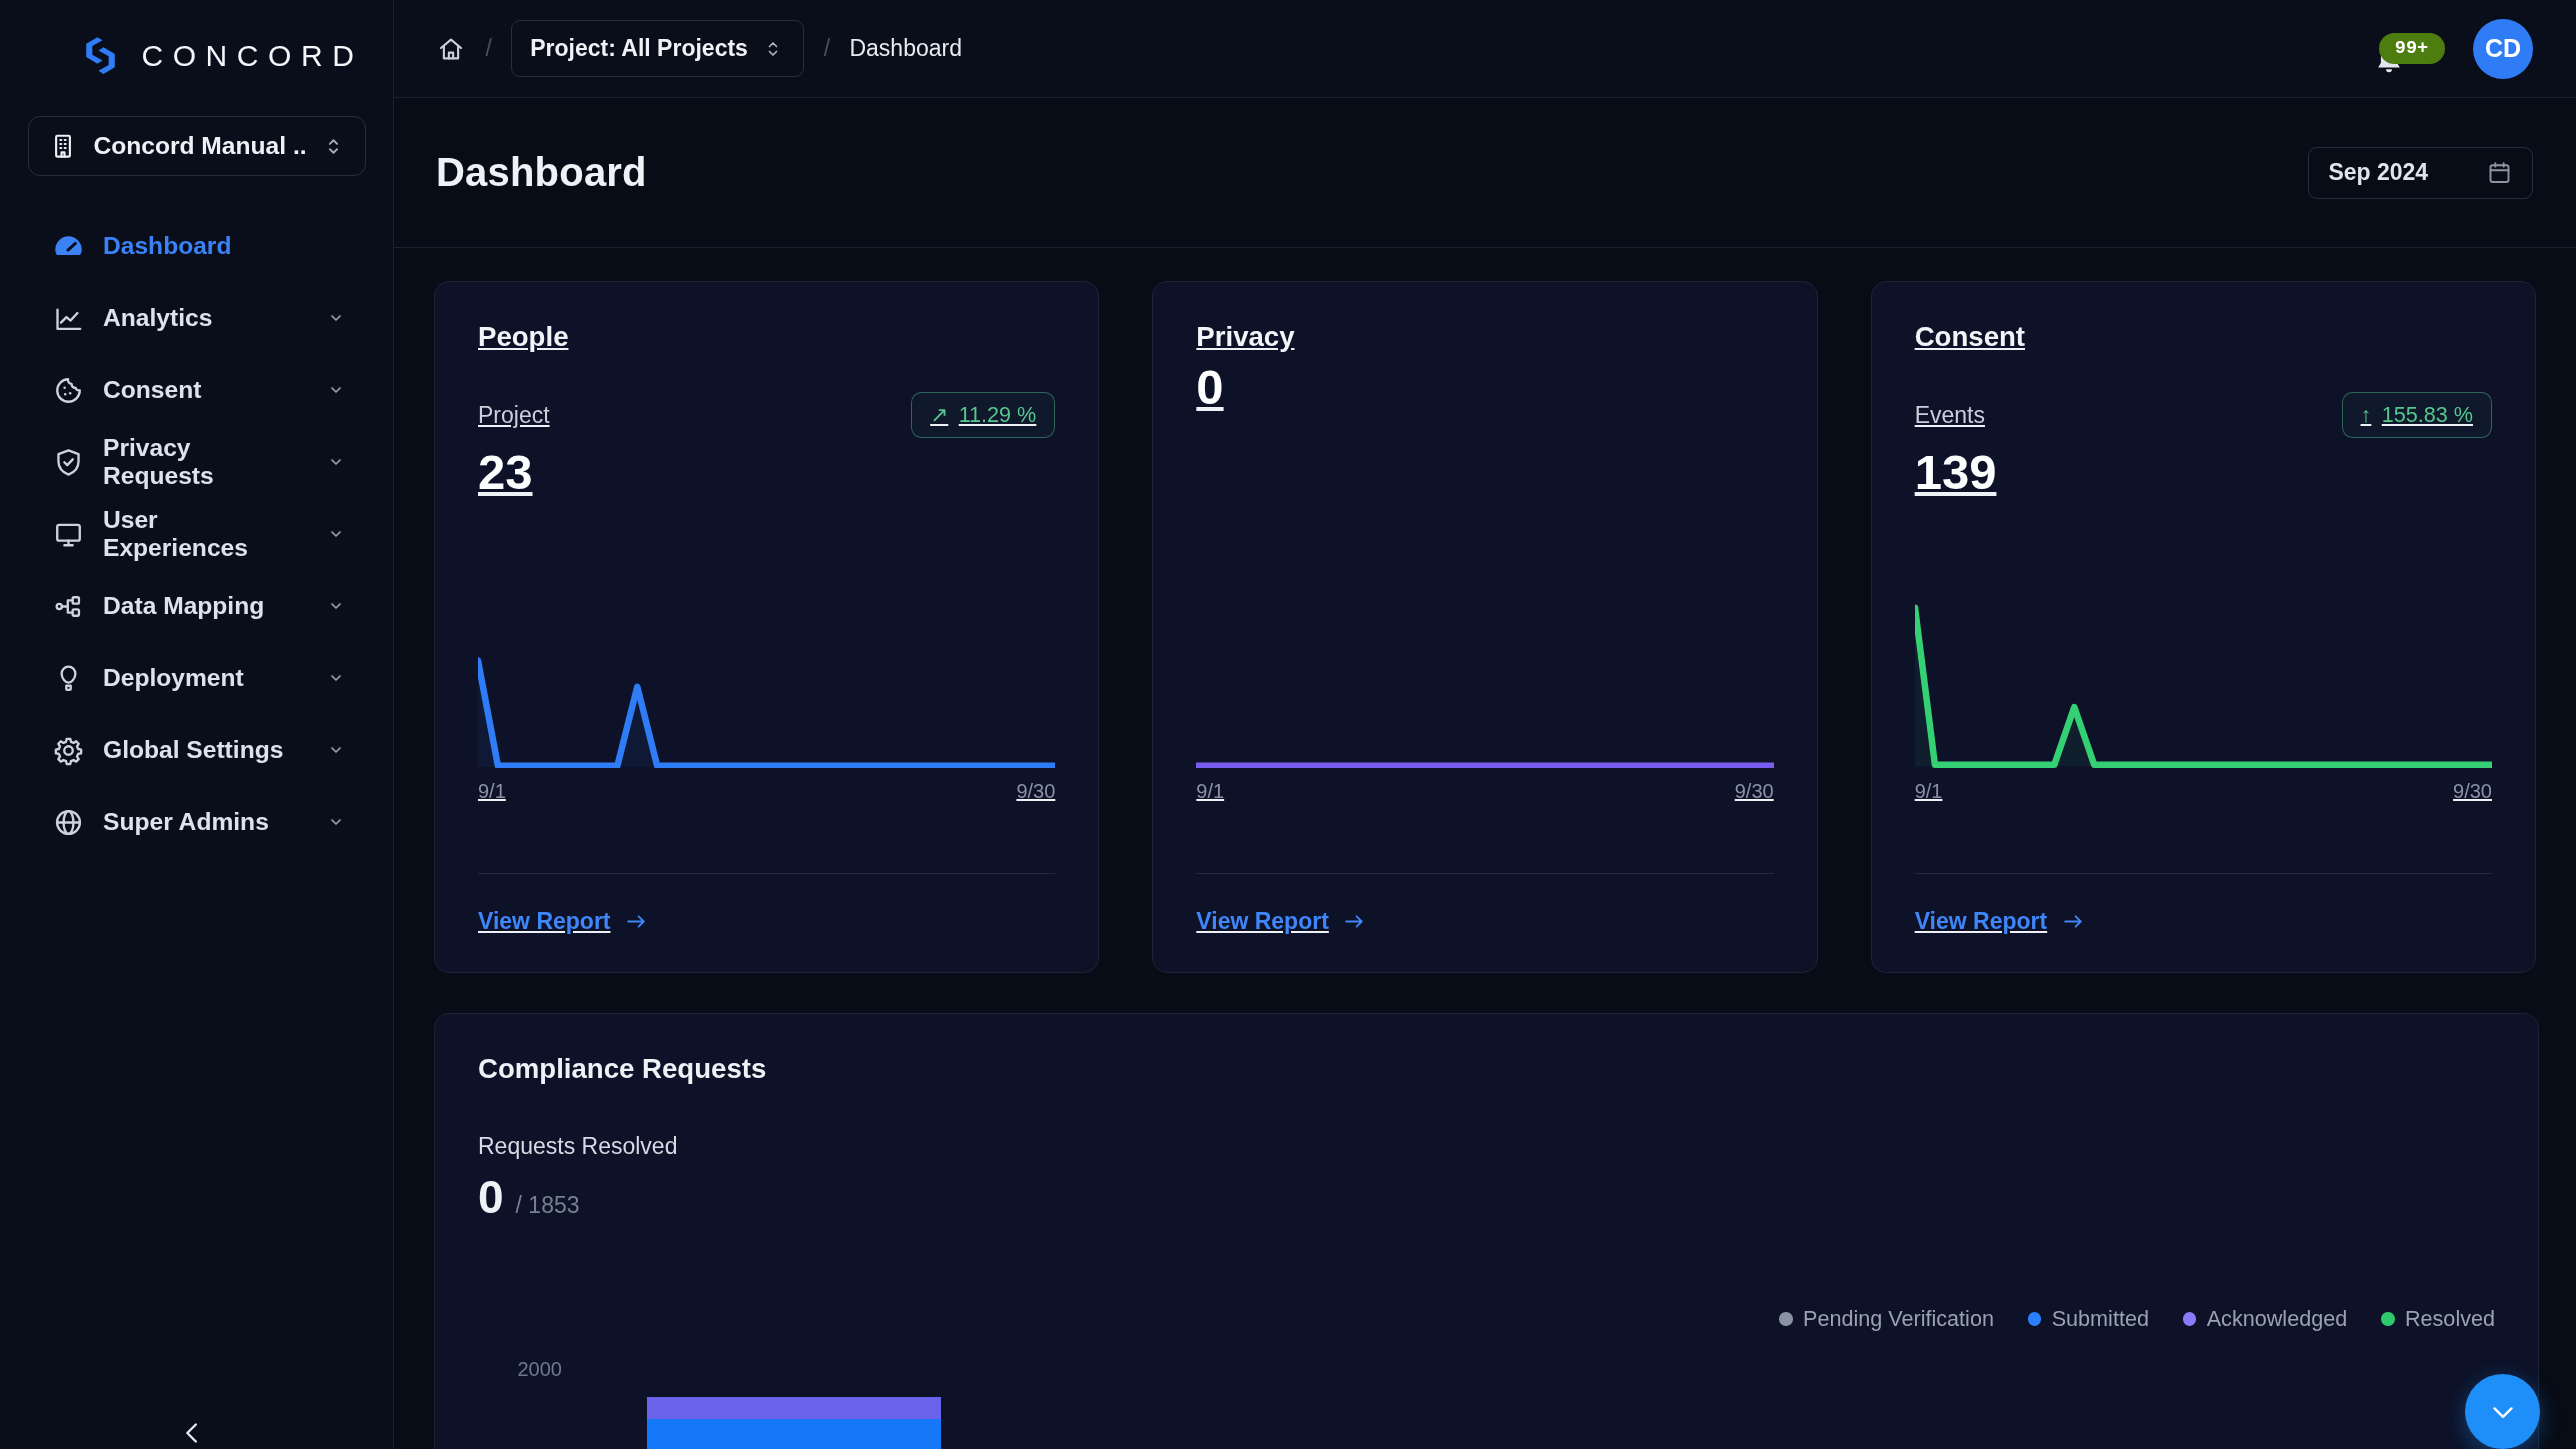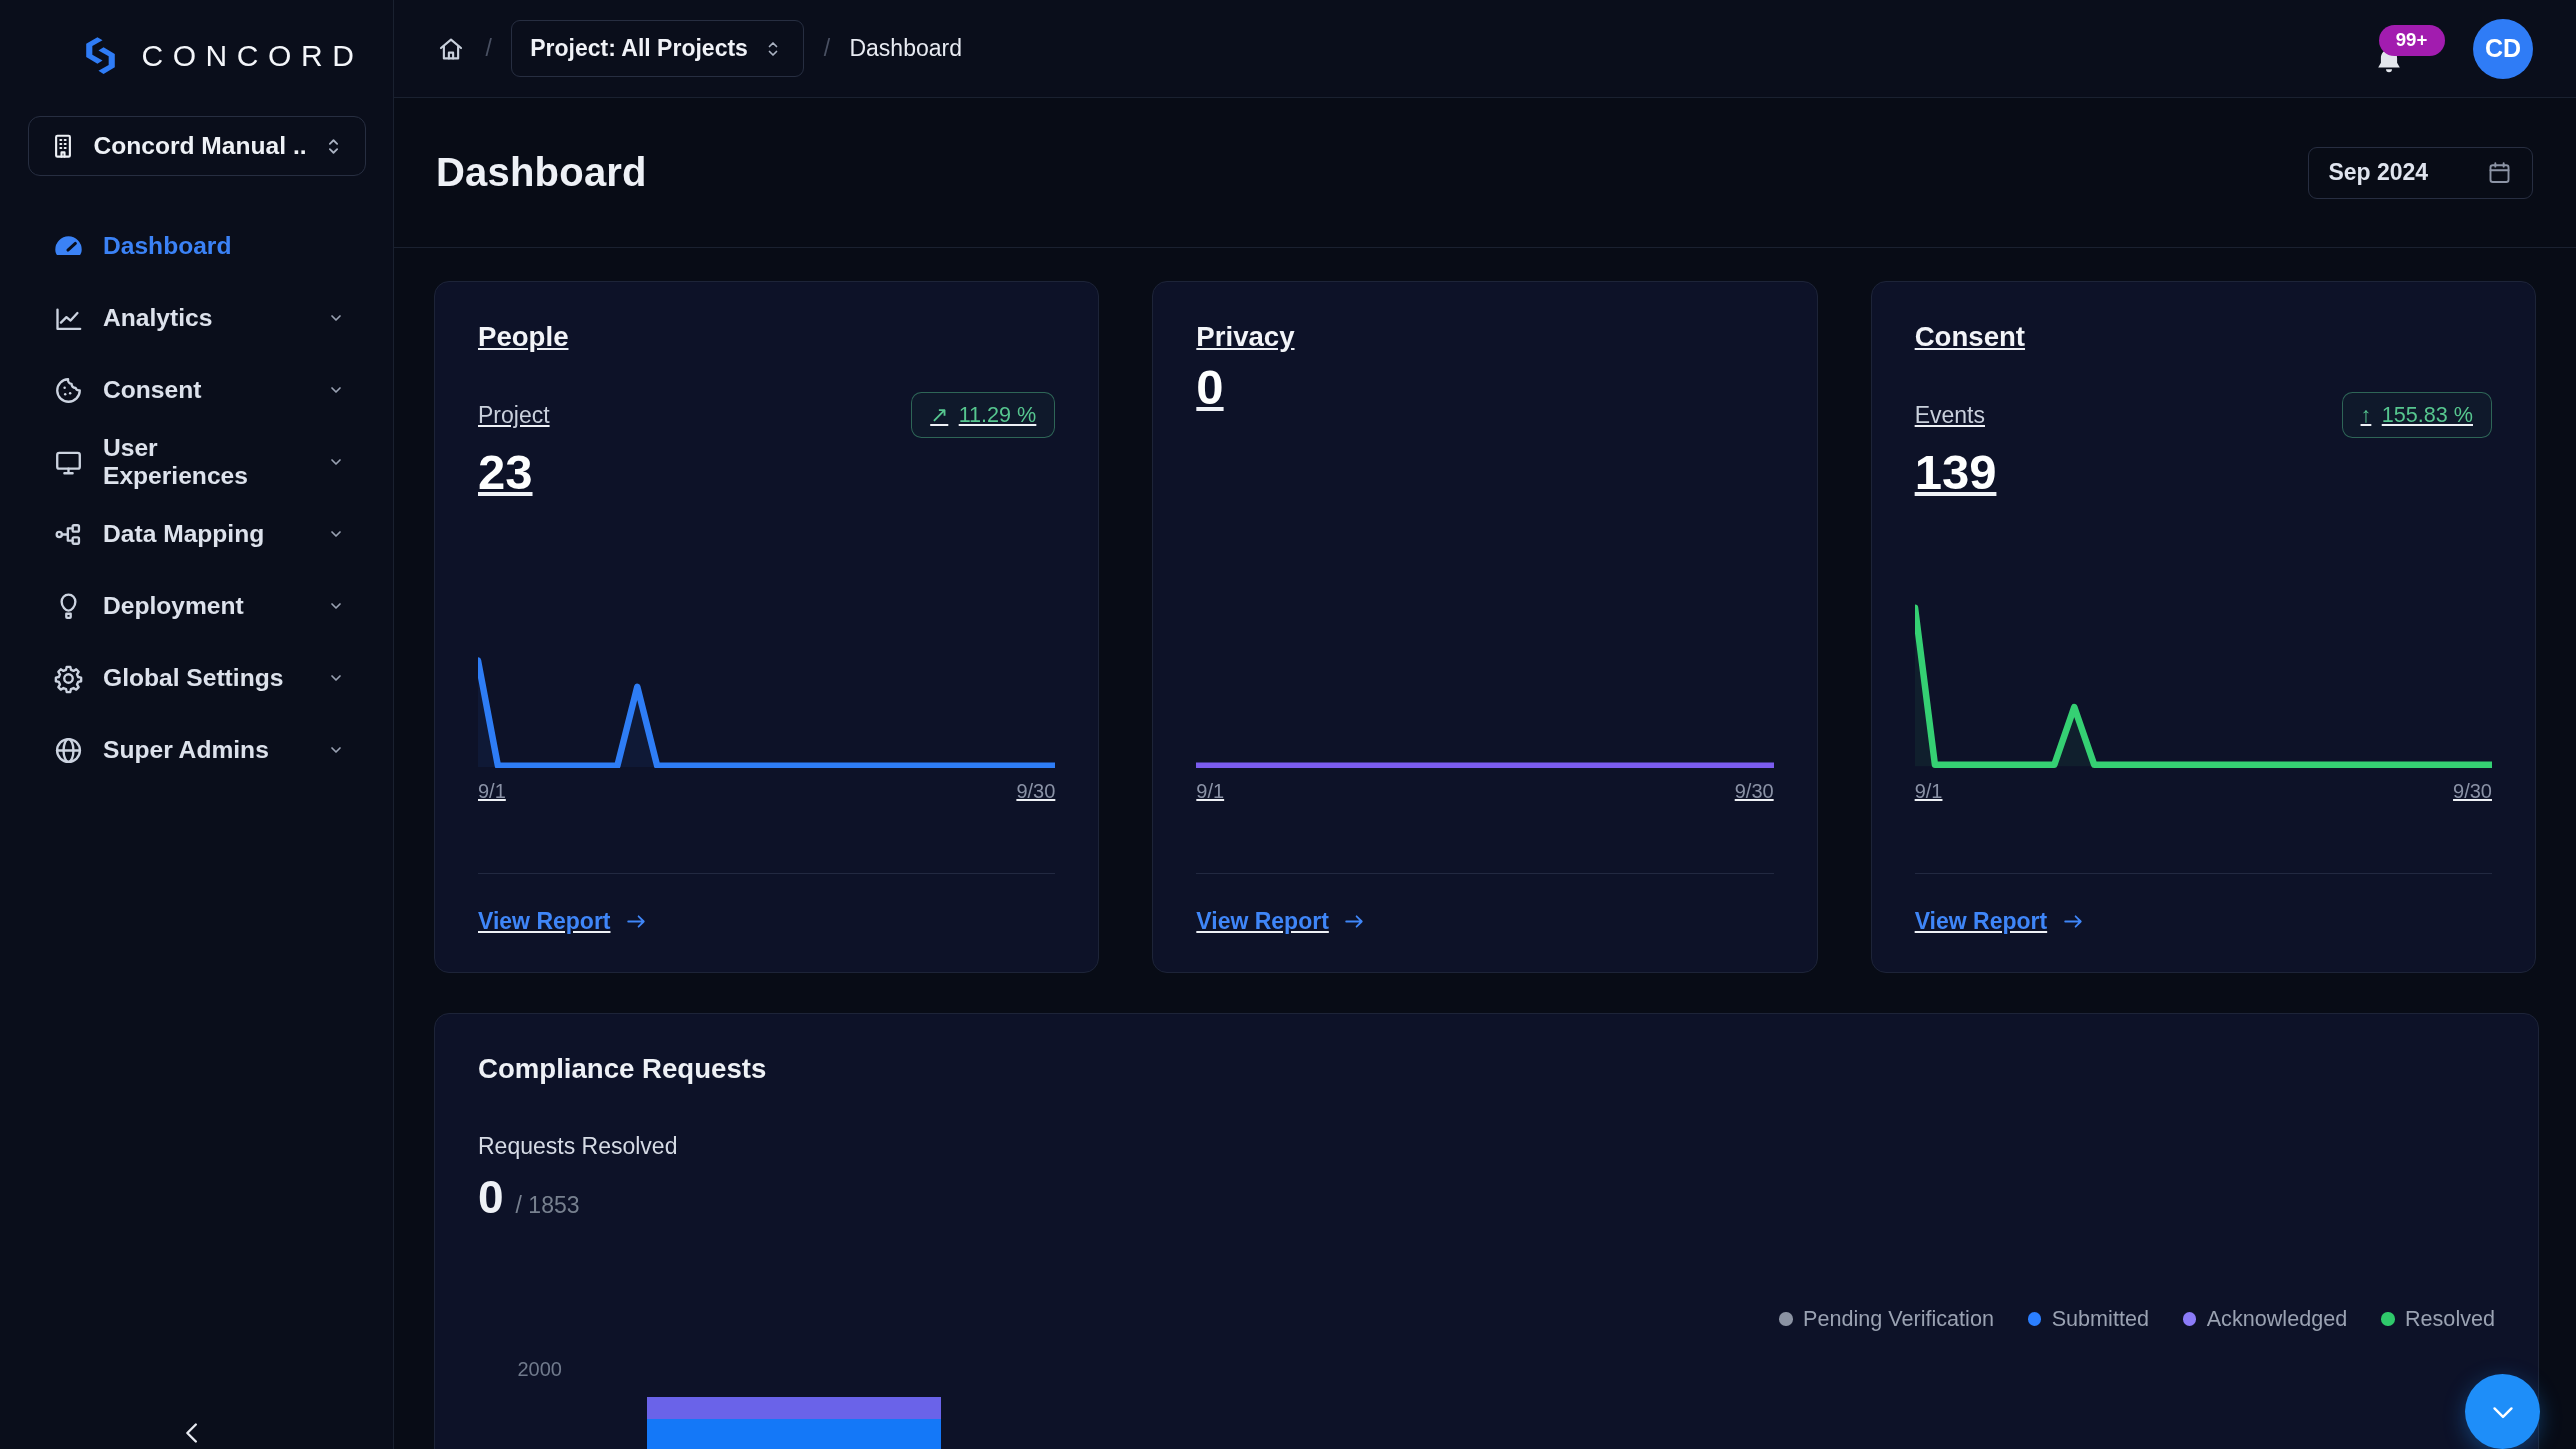--- a/index.html
+++ b/index.html
@@ -40,23 +40,23 @@
   .home-ic { width:30px; height:30px; color:#c9d0dc; cursor:pointer; }
   .crumb-sep { font-size:23px; color:#495062; }
   .proj-select { height:57px; border:1.1px solid #272e41; border-radius:9px; background:transparent;
     display:flex; align-items:center; gap:13.4px; padding:0 18px; color:#f0f2f7; cursor:pointer; }
   .proj-select .plbl { font-size:23px; font-weight:700; }
   .proj-select .ud { width:24px; height:24px; color:#aab2c2; }
   .crumb-page { font-size:23px; color:#e8ebf2; }
   .top-right { display:flex; align-items:center; gap:30px; }
   .bell-wrap { position:relative; width:72px; height:64px; cursor:pointer; }
   .bell-ic { position:absolute; left:0; bottom:0; width:36px; height:36px; color:#e3e6ec; }
-  .notif-badge { position:absolute; top:8px; left:7.5px; min-width:66px; height:31px; background:#a21caf;
+  .notif-badge { position:absolute; top:16px; left:7.5px; min-width:66px; height:31px; background:#4d7c0f;
     border-radius:16.4px; display:flex; align-items:center; justify-content:center;
-    font-size:18.6px; font-weight:700; color:#fff; padding:0 10.4px; }
+    font-size:18.6px; font-weight:700; color:#fff; padding:0 10.4px;font-family:Liberation Mono, monospace; }
   .avatar { width:60px; height:60px; border-radius:50%; background:#2f7cf6; color:#fff;
     display:flex; align-items:center; justify-content:center; font-size:25px; font-weight:600; cursor:pointer; }
 
   .page-header { flex:none; height:150px; border-bottom:0.7px solid #1a2130; display:flex;
     align-items:center; justify-content:space-between; padding:0 43px 0 42px; }
   .page-title { font-size:40px; font-weight:700; letter-spacing:0.2px; }
   .date-btn { width:225px; height:52px; border:1.1px solid #272e41; border-radius:9px;
     background:transparent; color:#dfe4ee; display:flex; align-items:center;
     justify-content:space-between; padding:0 19.4px; cursor:pointer; }
   .date-btn .dlbl { font-size:23px;font-weight:bold; }
@@ -159,20 +159,30 @@
           <circle cx="13.2" cy="14" r="0.9" fill="currentColor" stroke="none"></circle>
           <circle cx="9.6" cy="14.8" r="0.9" fill="currentColor" stroke="none"></circle>
         </svg>
         <span class="nlbl">Consent</span>
         <svg class="chev stroke" viewBox="0 0 24 24" stroke-width="2">
             <path d="M8 10l4 4 4-4"></path>
           </svg>
       </div>
       <div class="nav-item">
         <svg class="nic stroke" viewBox="0 0 24 24">
+          <path d="M12 3.2l7.3 2.7v5.3c0 4.6-3 7.8-7.3 9.6-4.3-1.8-7.3-5-7.3-9.6V5.9z"></path>
+          <path d="M9 11.8l2.1 2.1 4-4.2"></path>
+        </svg>
+        <span class="nlbl">Privacy Requests</span>
+        <svg class="chev stroke" viewBox="0 0 24 24" stroke-width="2">
+            <path d="M8 10l4 4 4-4"></path>
+          </svg>
+      </div>
+      <div class="nav-item">
+        <svg class="nic stroke" viewBox="0 0 24 24">
           <rect x="3.8" y="5" width="16.4" height="11.5" rx="1.5"></rect>
           <path d="M12 16.5v2.6M9 19.8h6"></path>
         </svg>
         <span class="nlbl">User Experiences</span>
         <svg class="chev stroke" viewBox="0 0 24 24" stroke-width="2">
             <path d="M8 10l4 4 4-4"></path>
           </svg>
       </div>
       <div class="nav-item">
         <svg class="nic stroke" viewBox="0 0 24 24">

